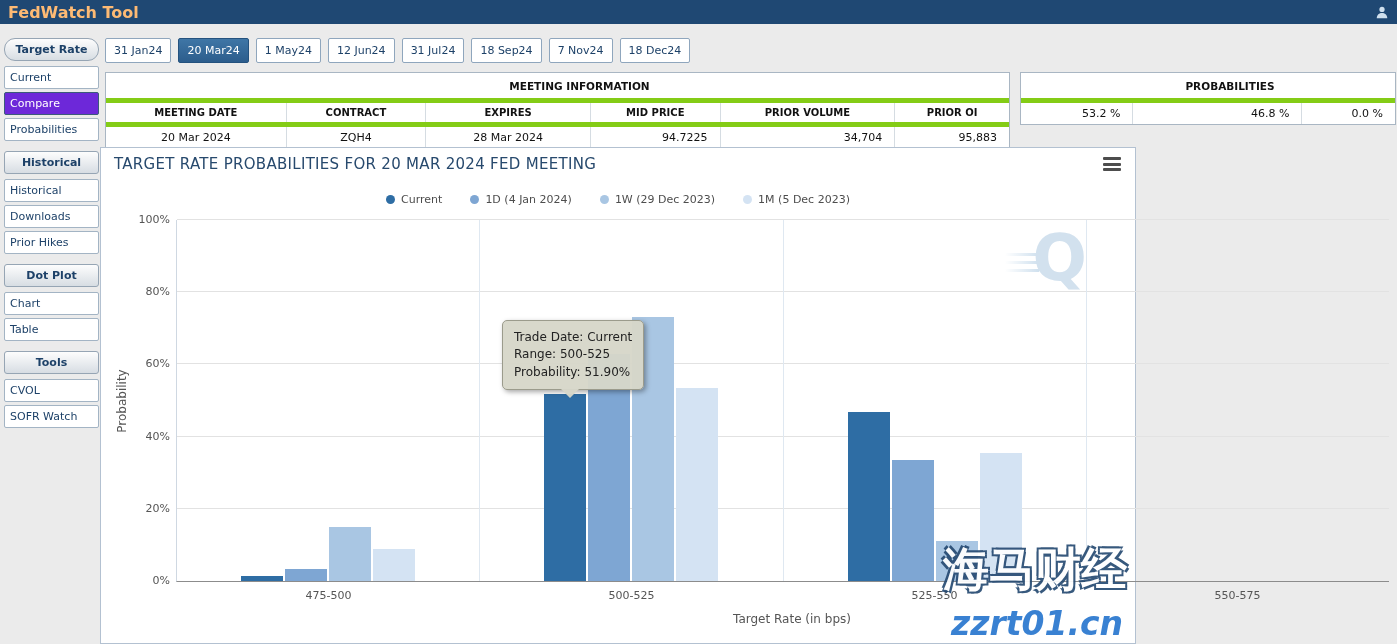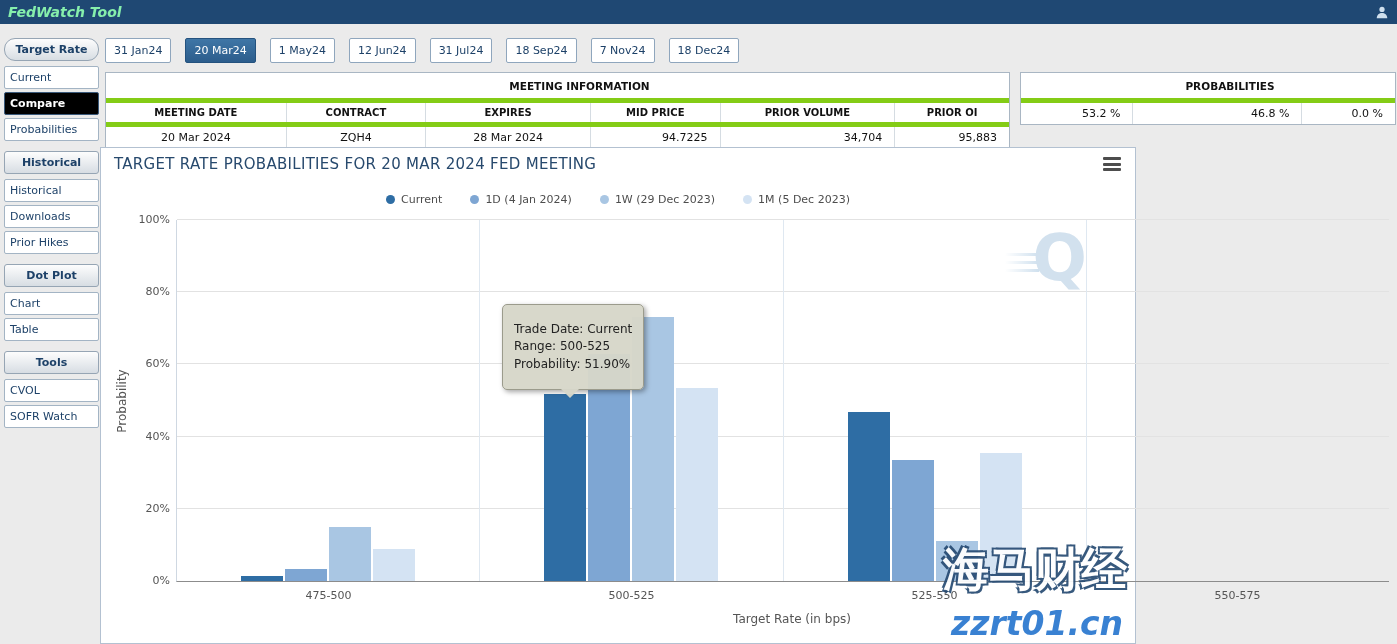--- a/index.html
+++ b/index.html
@@ -1,32 +1,32 @@
 <!DOCTYPE html>
 <html><head>
 <meta charset="utf-8">
 <style>
   * { margin:0; padding:0; box-sizing:border-box; }
   html,body { width:1397px; height:644px; overflow:hidden; }
   body { font-family:"DejaVu Sans","Liberation Sans",sans-serif; background:#ebebeb; position:relative; }
 
   
   .app-header { position:absolute; top:0; left:0; right:0; height:24px; background:#1f4873; display:flex; align-items:center; justify-content:space-between; padding:0 8px; }
-  .app-title { color:#86efac; font-size:14px; font-weight:bold;font-style:italic; }
+  .app-title { color:#fdba74; font-size:16px; font-weight:bold; }
   .user-ic { width:14px; height:14px; }
 
   
   .sidebar { position:absolute; top:38px; left:4px; width:95px; }
   .sb-group-header { background:linear-gradient(#fdfdfd,#d7dde3); border:1px solid #96a5b4; border-radius:3px; color:#1d4168; font-size:11px; font-weight:bold; text-align:center; padding:4px 2px; margin:10px 0 5px 0; cursor:pointer; }
   .sb-group-header:first-child { margin-top:0;border-radius:11px; }
   .sb-item { background:#fff; border:1px solid #a3b4c4; border-radius:2px; color:#1d4168; font-size:11px; padding:4px 5px; margin-bottom:3px; cursor:pointer; }
-  .sb-item.selected { background:#000000; border-color:#3b5a7b; color:#fff;font-weight:bold; }
-
-  
-  .tab-row { position:absolute; top:38px; left:105px; display:flex; gap:14px; }
+  .sb-item.selected { background:#6d28d9; border-color:#3b5a7b; color:#fff; }
+
+  
+  .tab-row { position:absolute; top:38px; left:105px; display:flex; gap:7px; }
   .tab { background:#fff; border:1px solid #8fa6bd; border-radius:2px; color:#1d4168; font-size:11px; padding:5px 8px; cursor:pointer; white-space:nowrap; }
   .tab.selected { background:linear-gradient(#3f76a6,#2c5d8c); border-color:#24527e; color:#fff; }
 
   
   .panel { position:absolute; background:#fff; border:1px solid #a9b6c3; font-size:11px; color:#111; }
   .panel-title { text-align:center; font-size:10.5px; font-weight:bold; padding:7px 0 6px 0;margin-left:44px; }
   .hdr-row,.val-row { display:flex; border-top:5px solid #84cc16; }
   .cell { padding:4px 6px; overflow:hidden; white-space:nowrap; }
   .hdr-row .cell { font-size:10px; font-weight:bold; text-align:center; }
   .cell + .cell { border-left:1px solid #d5dce2; }
@@ -53,21 +53,21 @@
   .y-axis-title span { transform:rotate(-90deg); white-space:nowrap; font-size:12px; color:#555; }
   .bar-groups { position:absolute; inset:0; display:flex; }
   .bar-group { flex:1; display:flex; align-items:flex-end; justify-content:center; gap:2px; position:relative; }
   .bar-group + .bar-group { border-left:1px solid #dfe8f1; }
   .bar { width:42px; }
   .x-labels { position:absolute; top:100%; margin-top:8px; left:0; right:0; display:flex; }
   .x-labels div { flex:1; text-align:center; font-size:11px; color:#555; }
   .x-axis-title { position:absolute; top:100%; margin-top:31px; left:18px; right:0; text-align:center; font-size:12px; color:#555; }
 
   
-  .tooltip { position:absolute; left:325px; bottom:191px; background:rgba(214,214,201,.96); border:1px solid #9b9b8c; border-radius:5px; padding:16px 11px; font-size:12px; color:#222; line-height:1.45; box-shadow:2px 2px 5px rgba(0,0,0,.35); white-space:nowrap; z-index:5; }
+  .tooltip { position:absolute; left:325px; bottom:191px; background:rgba(214,214,201,.96); border:1px solid #9b9b8c; border-radius:5px; padding:8px 11px; font-size:12px; color:#222; line-height:1.45; box-shadow:2px 2px 5px rgba(0,0,0,.35); white-space:nowrap; z-index:5; }
   .tooltip:after { content:""; position:absolute; left:58px; bottom:-9px; border:9px solid transparent; border-top-color:rgba(214,214,201,.96); border-bottom:0; }
 
   
   .q-mark { position:absolute; top:78px; right:48px; font-size:64px; font-weight:bold; color:#d2e1ee; line-height:1; }
   .q-lines { position:absolute; top:100px; right:96px; width:34px; }
   .q-lines i { display:block; height:3px; margin:5px 0; background:linear-gradient(to left,#cfe0ee,transparent); }
   .wm-brand { position:absolute; bottom:42px; right:8px; font-size:46px; font-weight:bold; color:#fff;
     text-shadow:-2px -2px 0 #274b73,2px -2px 0 #274b73,-2px 2px 0 #274b73,2px 2px 0 #274b73; opacity:.92; z-index:6; }
   .wm-site { position:absolute; bottom:0px; right:12px; font-size:33px; font-weight:bold; font-style:italic; color:#2f7bd0;
     text-shadow:-2px -2px 0 #fff,2px -2px 0 #fff,-2px 2px 0 #fff,2px 2px 0 #fff; opacity:.95; z-index:6;text-align:center; }

